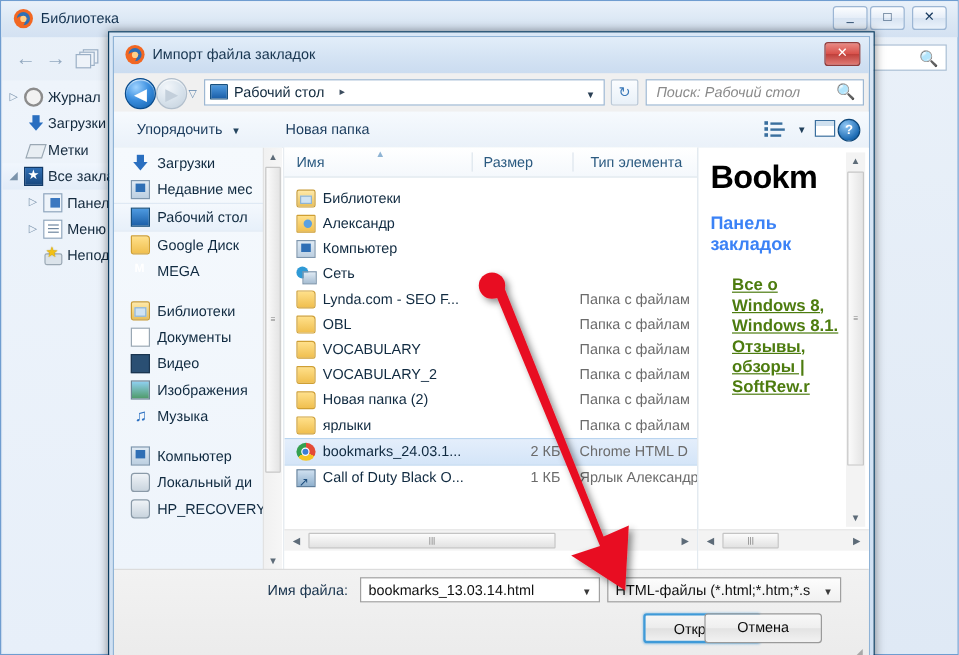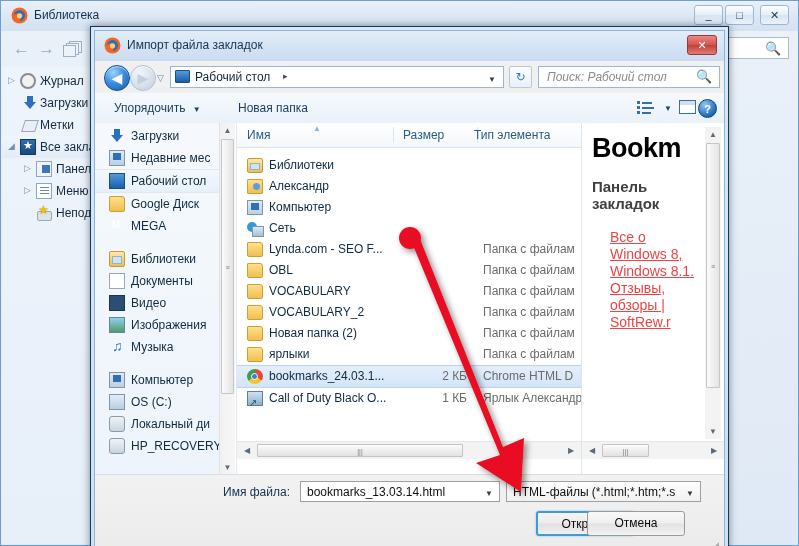--- a/index.html
+++ b/index.html
@@ -201,22 +201,22 @@
   #list-vpad{position:absolute;left:0;right:0;bottom:0;height:16px;background:#fff;}
   .hsb-arrow{position:absolute;top:0;width:16px;height:17px;text-align:center;line-height:17px;font-size:8px;color:#5d6b78;}
   .hsb-left{left:2px;} .hsb-right{right:2px;}
   .hsb-thumb{position:absolute;top:2px;height:13px;
     background:linear-gradient(180deg,#fcfcfc,#e2e2e2);border:1px solid #c4c4c4;box-sizing:border-box;border-radius:1px;}
 
   
   #preview-pane{position:absolute;left:486px;top:0;right:0;bottom:0;border-left:1px solid #dde5ed;background:#fff;}
   #pv-content{position:absolute;left:10px;top:6px;right:22px;bottom:33px;overflow:hidden;}
   #pv-h1{font-family:"Liberation Sans","DejaVu Sans",sans-serif;font-size:27px;font-weight:bold;color:#000;letter-spacing:-0.5px;white-space:nowrap;margin:4px 0 0 0;}
-  #pv-h2{font-size:15px;font-weight:bold;color:#404040;margin:14px 0 0 0;line-height:1.15;}
-  #pv-link{margin:16px 0 0 18px;font-size:14px;color:#ef4444;text-decoration:underline;line-height:1.22;word-break:break-word;}
+  #pv-h2{font-size:15px;font-weight:bold;color:#3b82f6;margin:14px 0 0 0;line-height:1.15;}
+  #pv-link{margin:16px 0 0 18px;font-size:14px;color:#4d7c0f;text-decoration:underline;line-height:1.22;word-break:break-word;font-weight:bold;}
   #pv-scroll{position:absolute;right:3px;top:4px;width:16px;bottom:36px;background:#f3f3f3;}
   #pv-hscroll{position:absolute;left:0;right:0;bottom:16px;height:17px;background:#f3f3f3;border-top:1px solid #e6e6e6;}
   #pv-vpad{position:absolute;left:0;right:0;bottom:0;height:16px;background:#fff;}
 
   
   #dlg-bottom{position:absolute;left:0;right:0;bottom:0;height:78px;
     background:linear-gradient(180deg,#f2f2f2,#ebebeb);border-top:1px solid #dcdcdc;}
   #fn-label{position:absolute;left:128px;top:10px;font-size:12px;color:#15304a;}
   #fn-input{position:absolute;left:205px;top:6px;width:200px;height:21px;box-sizing:border-box;
     background:#fff;border:1px solid #a0a0a0;}
@@ -422,24 +422,20 @@
           <span style="position:absolute;left:3px;top:0;color:#2a6fc0;font-size:14px;line-height:1;">♫</span>
         </span>
         <span class="lb">Музыка</span>
       </div>
       <div class="npspacer"></div>
       <div class="npitem">
         <span class="ic ic-comp"></span>
         <span class="lb">Компьютер</span>
       </div>
       <div class="npitem">
-        <span class="ic" style="background:linear-gradient(180deg,#e3eef8,#b9cde0);border:1px solid #7e96ad;box-sizing:border-box;"></span>
-        <span class="lb">OS (C:)</span>
-      </div>
-      <div class="npitem">
         <span class="ic" style="background:linear-gradient(180deg,#eff3f7,#c9d4de);border:1px solid #8a9aa8;box-sizing:border-box;border-radius:3px;"></span>
         <span class="lb">Локальный ди</span>
       </div>
       <div class="npitem">
         <span class="ic" style="background:linear-gradient(180deg,#eff3f7,#c9d4de);border:1px solid #8a9aa8;box-sizing:border-box;border-radius:3px;"></span>
         <span class="lb">HP_RECOVERY</span>
       </div>
 
       <div id="np-scroll">
         <div class="sb-arrow sb-up">▲</div>
@@ -450,21 +446,21 @@
       </div>
     </div>
 
     <div id="list-pane">
       <div id="list-header">
         <span class="colh" style="left:10px">Имя</span>
         <span id="sort-caret">▲</span>
         <span class="coldiv" style="left:156px"></span>
         <span class="colh" style="left:166px">Размер</span>
         <span class="coldiv" style="left:240px"></span>
-        <span class="colh" style="left:237px">Тип элемента</span>
+        <span class="colh" style="left:255px">Тип элемента</span>
       </div>
 
       <div id="list-rows">
         <div style="height:8px"></div>
         <div class="frow">
           <span class="ic ic-libs"></span>
           <span class="nm">Библиотеки</span>
           <span class="sz"></span>
           <span class="tp"></span>
         </div>

